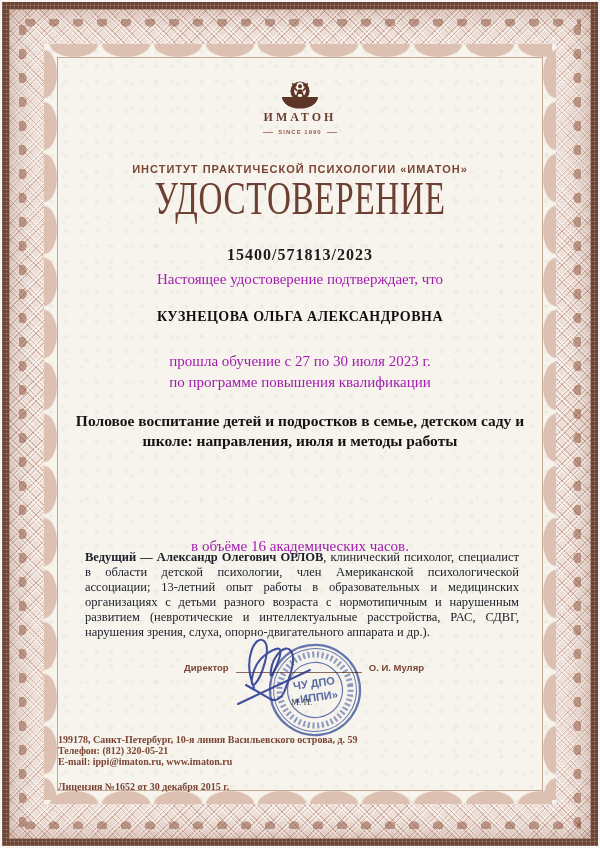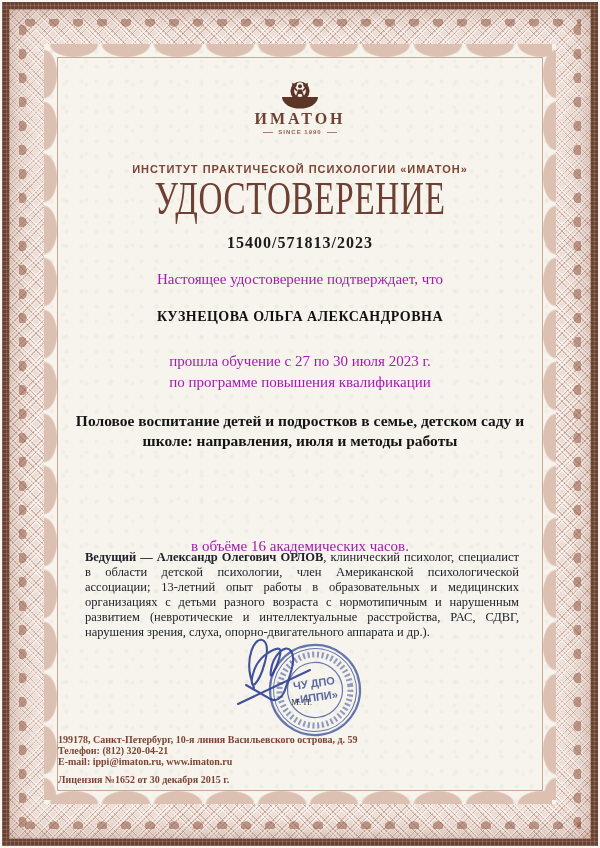--- a/index.html
+++ b/index.html
@@ -49,21 +49,21 @@
     background-image:radial-gradient(14px 26px at 0px 26px, #dcc0b2 88%, rgba(220,192,178,0) 97%);
     background-size:14px 52px;background-repeat:repeat-y;}
   .scal.r{right:0;top:4px;bottom:4px;width:14px;
     background-image:radial-gradient(14px 26px at 14px 26px, #dcc0b2 88%, rgba(220,192,178,0) 97%);
     background-size:14px 52px;background-repeat:repeat-y;}
   .innerline{position:absolute;inset:57px;border:1px solid #c6a897;pointer-events:none;}
   
   .content{position:absolute;inset:58px;color:#262626;}
   .abs{position:absolute;left:0;right:0;text-align:center;}
   .logo-wrap{display:flex;justify-content:center;}
-  .brand{font-size:16px;letter-spacing:3px;color:#6d4033;font-weight:bold;}
+  .brand{font-size:12px;letter-spacing:3px;color:#6d4033;font-weight:bold;}
   .since{display:flex;align-items:center;justify-content:center;gap:5px;
          font-family:"Liberation Sans", sans-serif;font-size:6px;letter-spacing:1px;
          color:#936150;font-weight:bold;}
   .since .rule{width:10px;height:1px;background:#a97f6c;}
   .institute{font-family:"Liberation Sans", sans-serif;font-size:11px;font-weight:bold;
              letter-spacing:1px;color:#7b4434;}
   .title{font-size:46px;color:#6d4033;letter-spacing:1px;white-space:nowrap;
          transform:scaleX(.72);transform-origin:50% 50%;font-weight:normal;}
   .number{font-size:16px;font-weight:bold;letter-spacing:1px;color:#1c1c1c;}
   .plain{font-size:15px;color:#a21caf;}
@@ -76,21 +76,21 @@
           padding-left:126px;padding-right:118px;box-sizing:border-box;
           font-family:"Liberation Sans", sans-serif;font-size:9.5px;font-weight:bold;color:#7b4434;}
   .sigrow .line{flex:1;border-bottom:1px solid #8a6a58;margin:0 7px;height:11px;}
   .mp{position:absolute;font-size:9px;color:#3d3d44;font-family:"Liberation Serif",serif;}
   .stamp{position:absolute;opacity:.85;transform:rotate(-8deg);mix-blend-mode:multiply;}
   .stamp text{font-family:"Liberation Sans", sans-serif;font-weight:bold;}
   .signature{position:absolute;opacity:.9;}
   .footer{position:absolute;left:0;right:0;
           font-family:Liberation Serif, serif;font-size:10px;font-weight:bold;
           color:#7b4434;line-height:11px;}
-  .footer .license{margin-top:7px;}
+  .footer .license{margin-top:14px;}
 </style>
 </head>
 <body>
 
 <div class="cert">
   <div class="frame"></div>
   <div class="band">
     <div class="dots t"></div>
     <div class="dots b"></div>
     <div class="dots l"></div>
@@ -120,31 +120,36 @@
     </div>
     <div class="abs brand" style="top:52px;">ИМАТОН</div>
     <div class="abs since" style="top:71px;">
       <span class="rule"></span>
       <span>SINCE 1990</span>
       <span class="rule"></span>
     </div>
 
     <div class="abs institute" style="top:105px;">ИНСТИТУТ ПРАКТИЧЕСКОЙ ПСИХОЛОГИИ «ИМАТОН»</div>
     <div class="abs title" style="top:114px;">УДОСТОВЕРЕНИЕ</div>
-    <div class="abs number" style="top:176px;text-align:center;">15400/571813/2023</div>
+    <div class="abs number" style="top:188px;text-align:center;">15400/571813/2023</div>
 
     <div class="abs plain" style="top:213px;">Настоящее удостоверение подтверждает, что</div>
     <div class="abs name" style="top:251px;">КУЗНЕЦОВА ОЛЬГА АЛЕКСАНДРОВНА</div>
     <div class="abs plain" style="top:295px;">прошла обучение с 27 по 30 июля 2023 г.</div>
     <div class="abs plain" style="top:316px;">по программе повышения квалификации</div>
     <div class="abs ptitle" style="top:353px;">Половое воспитание детей и подростков в семье, детском саду и школе: направления, июля и методы работы</div>
     <div class="abs plain" style="top:437px;margin-top:43px;">в объёме 16 академических часов.</div>
 
     <div class="lect" style="top:492px;"><span class="lead">Ведущий — Александр Олегович ОРЛОВ</span><span>, клинический психолог, специалист в области детской психологии, член Американской психологической ассоциации; 13-летний опыт работы в образовательных и медицинских организациях с детьми разного возраста с нормотипичным и нарушенным развитием (невротические и интеллектуальные расстройства, РАС, СДВГ, нарушения зрения, слуха, опорно-двигательного аппарата и др.).</span></div>
 
+    <div class="sigrow" style="top:603px;">
+      <span>Директор</span>
+      <span class="line"></span>
+      <span>О. И. Муляр</span>
+    </div>
     <div class="mp" style="left:233px;top:639px;">М. П.</div>
 
     <svg class="stamp" style="left:209px;top:584px;" width="96" height="96" viewBox="0 0 96 96">
       <circle cx="48" cy="48" r="45" fill="none" stroke="#4e63ae" stroke-width="2.2"></circle>
       <circle cx="48" cy="48" r="41.5" fill="none" stroke="#4e63ae" stroke-width="1"></circle>
       <circle cx="48" cy="48" r="35.5" fill="none" stroke="#4e63ae" stroke-width="6" stroke-dasharray="2.1,2.6" opacity=".7"></circle>
       <circle cx="48" cy="48" r="27.5" fill="none" stroke="#4e63ae" stroke-width="1.2"></circle>
       <text x="48" y="45" text-anchor="middle" font-size="11" fill="#3f55a5">ЧУ ДПО</text>
       <text x="48" y="59" text-anchor="middle" font-size="11" fill="#3f55a5">«ИППИ»</text>
     </svg>
@@ -152,19 +157,19 @@
     <svg class="signature" style="left:172px;top:568px;" width="100" height="90" viewBox="0 0 100 90">
       <g fill="none" stroke="#2e3f96" stroke-width="2.1" stroke-linecap="round">
         <path d="M24,62 C12,32 26,8 34,15 C42,22 31,52 25,58 C19,64 21,40 35,29 C49,19 53,21 49,33 C45,45 39,57 41,44 C43,30 55,17 61,25 C67,33 59,52 55,64"></path>
         <path d="M55,64 C52,72 45,78 37,71 L16,59"></path>
         <path d="M8,78 L80,44"></path>
       </g>
     </svg>
 
     <div class="footer" style="top:676px;">
       <div>199178, Санкт-Петербург, 10-я линия Васильевского острова, д. 59</div>
-      <div>Телефон: (812) 320-04-21</div>
+      <div>Телефон: (812) 320-05-21</div>
       <div>E-mail: ippi@imaton.ru, www.imaton.ru</div>
       <div class="license">Лицензия №1652 от 30 декабря 2015 г.</div>
     </div>
 
   </div>
 </div>
 
 </body></html>

